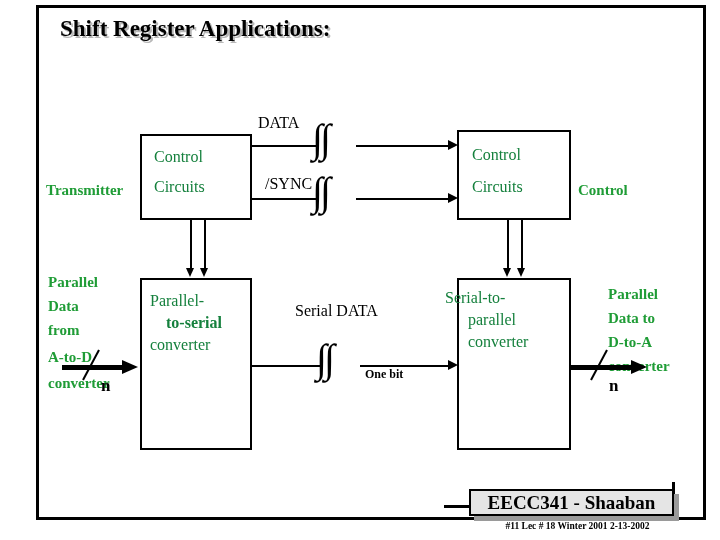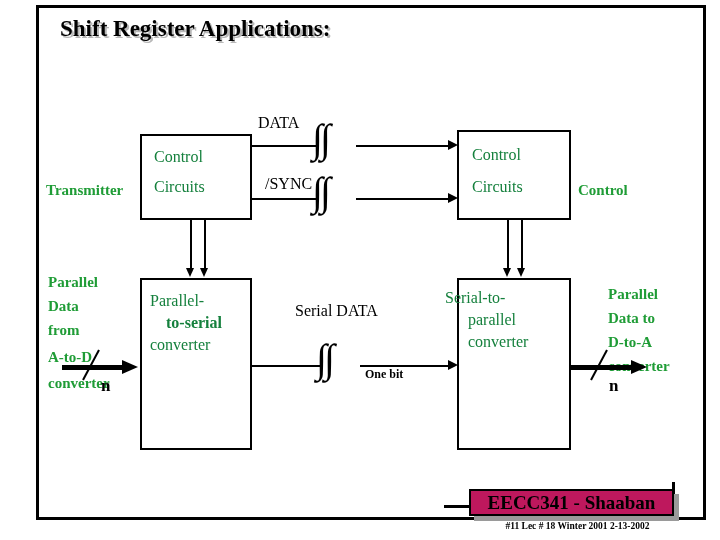--- a/index.html
+++ b/index.html
@@ -192,21 +192,21 @@
     background: #9a9a9a;
   }
   .footer-box {
     position: absolute;
     left: 469px;
     top: 489px;
     width: 205px;
     height: 27px;
     border: 2px solid #000;
     box-sizing: border-box;
-    background: #be185d;
+    background: #e5e5e5;
     color: #000;
     font-family: "Liberation Serif", serif;
     font-weight: bold;
     font-size: 19px;
     text-align: center;
     line-height: 24px;
     white-space: nowrap;
   }
   .footer-sub {
     position: absolute;

